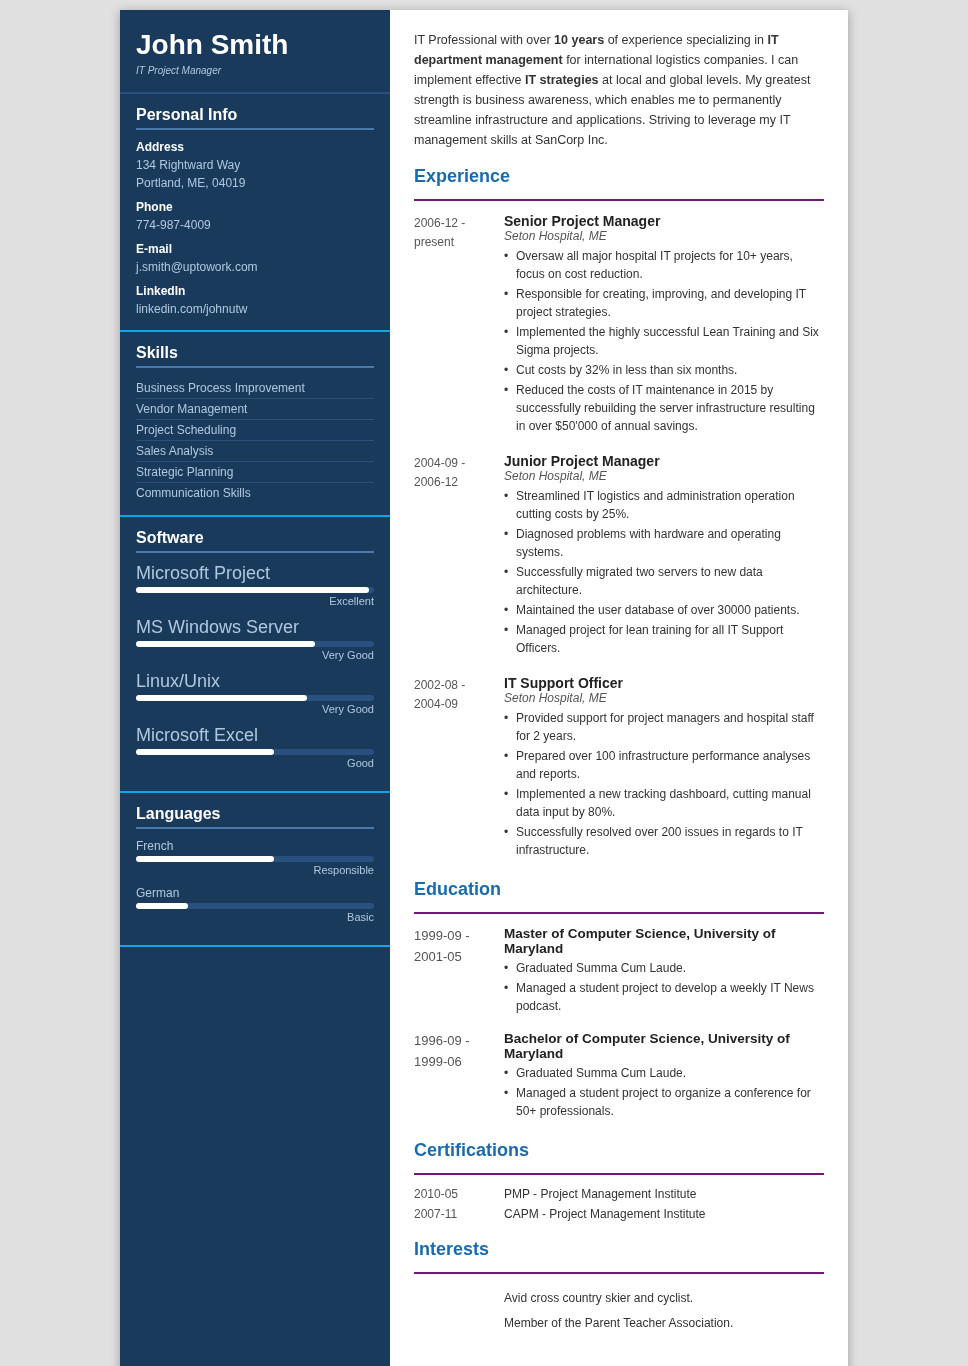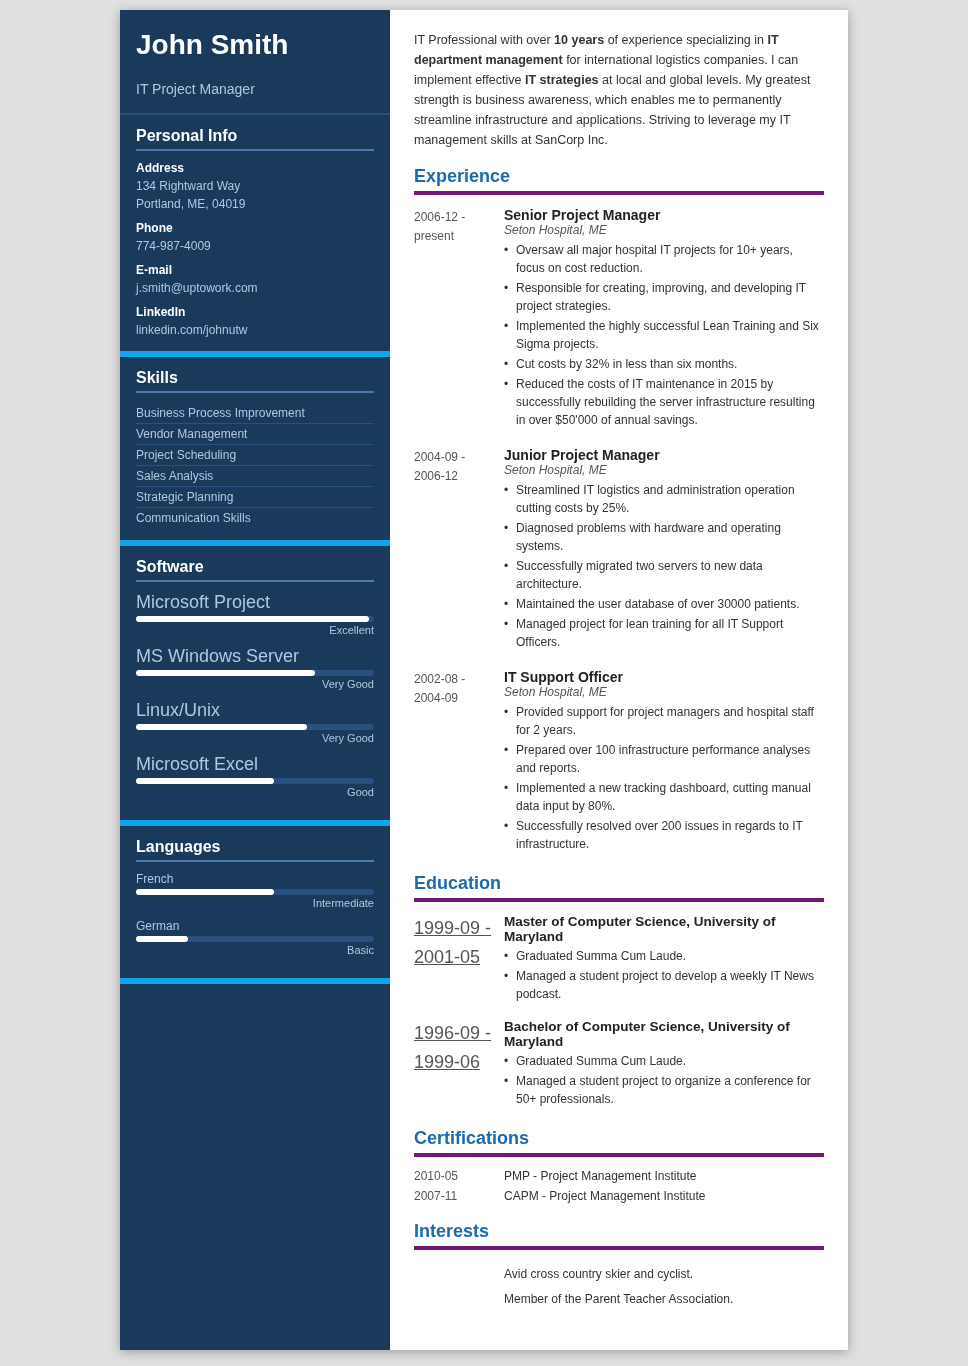--- a/index.html
+++ b/index.html
@@ -32,27 +32,28 @@
       padding: 20px 16px 16px 16px;
       border-bottom: 2px solid #2a5080;
     }
     .sidebar-header h1 {
       font-size: 28px;
       font-weight: 700;
       color: #fff;
       line-height: 1.1;
     }
     .sidebar-header .job-title {
-      font-size: 14px;
-      color: #b0c8e0;
-      margin-top: 20px;
+      font-size: 10px;
+      color: #b0c8e0;
+      margin-top: 4px;
+      font-style: italic;
     }
     .sidebar-section {
       padding: 12px 16px;
-      border-bottom: 6px solid #0ea5e9;
+      border-bottom: 2px solid #0ea5e9;
     }
     .sidebar-section-title {
       font-size: 16px;
       font-weight: 700;
       color: #fff;
       margin-bottom: 10px;
       padding-bottom: 4px;
       border-bottom: 2px solid #4a7aac;
     }
     .info-label {
@@ -121,22 +122,22 @@
       margin-bottom: 16px;
     }
     .summary-text b { font-weight: 700; }
     .main-section {
       margin-bottom: 18px;
     }
     .main-section-title {
       font-size: 18px;
       font-weight: 700;
       color: #1a6aad;
-      border-bottom: 4px solid #701a75;
-      padding-bottom: 4px;
+      border-bottom: 2px solid #701a75;
+      padding-bottom: 12px;
       margin-bottom: 12px;
     }
     .exp-entry {
       display: flex;
       margin-bottom: 16px;
     }
     .exp-date {
       min-width: 90px;
       font-size: 12px;
       color: #555;
@@ -174,24 +175,23 @@
       position: absolute;
       left: 0;
       color: #333;
     }
     .edu-entry {
       display: flex;
       margin-bottom: 14px;
     }
     .edu-date {
       min-width: 90px;
-      font-size: 18px;
+      font-size: 13px;
       color: #555;
       line-height: 1.6;
-      text-decoration: underline;
     }
     .edu-content { flex: 1; }
     .edu-title {
       font-size: 13.5px;
       font-weight: 700;
       color: #222;
       margin-bottom: 3px;
     }
     .cert-entry {
       display: flex;
@@ -285,21 +285,21 @@
     </div>
 
     <div class="sidebar-section">
       <div class="sidebar-section-title">Languages</div>
       <div id="languages-list">
           <div class="lang-item">
     <div class="lang-name">French</div>
     <div class="bar-bg">
       <div class="bar-fill" style="width:58%"></div>
     </div>
-    <div class="bar-label">Intermediate</div>
+    <div class="bar-label">Responsible</div>
   </div>
           <div class="lang-item">
     <div class="lang-name">German</div>
     <div class="bar-bg">
       <div class="bar-fill" style="width:22%"></div>
     </div>
     <div class="bar-label">Basic</div>
   </div>
         </div>
     </div>

